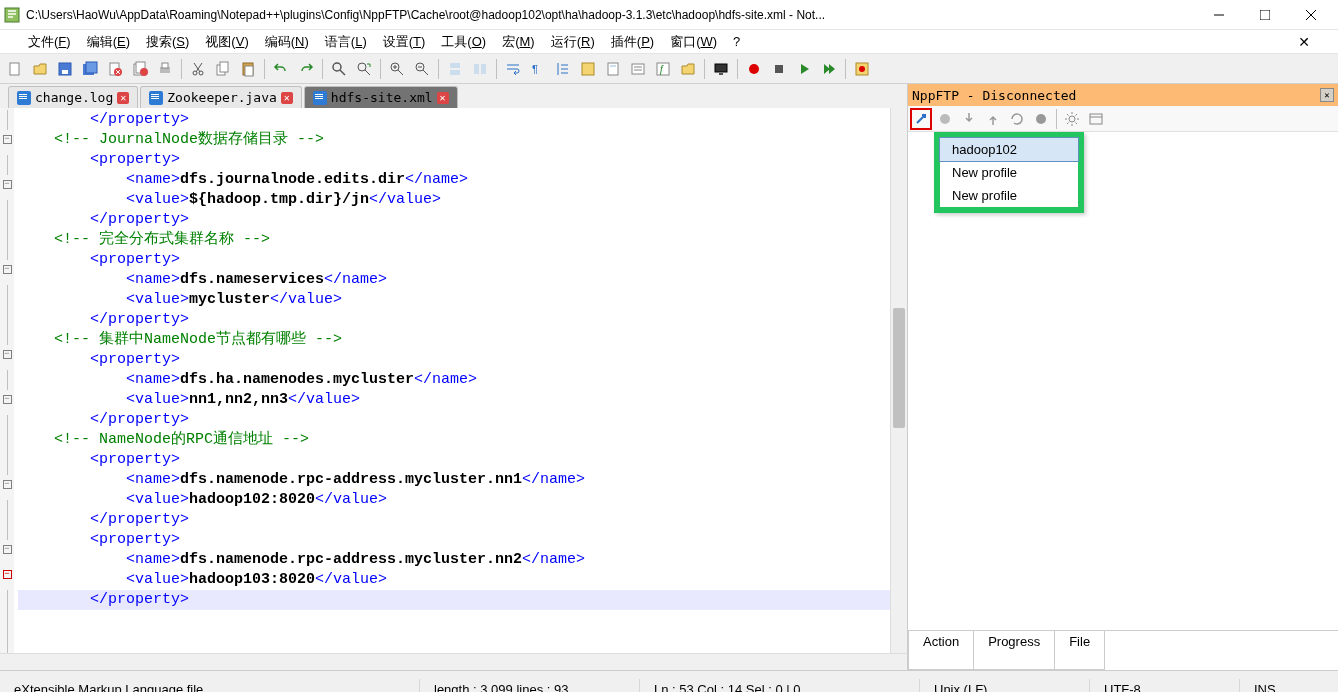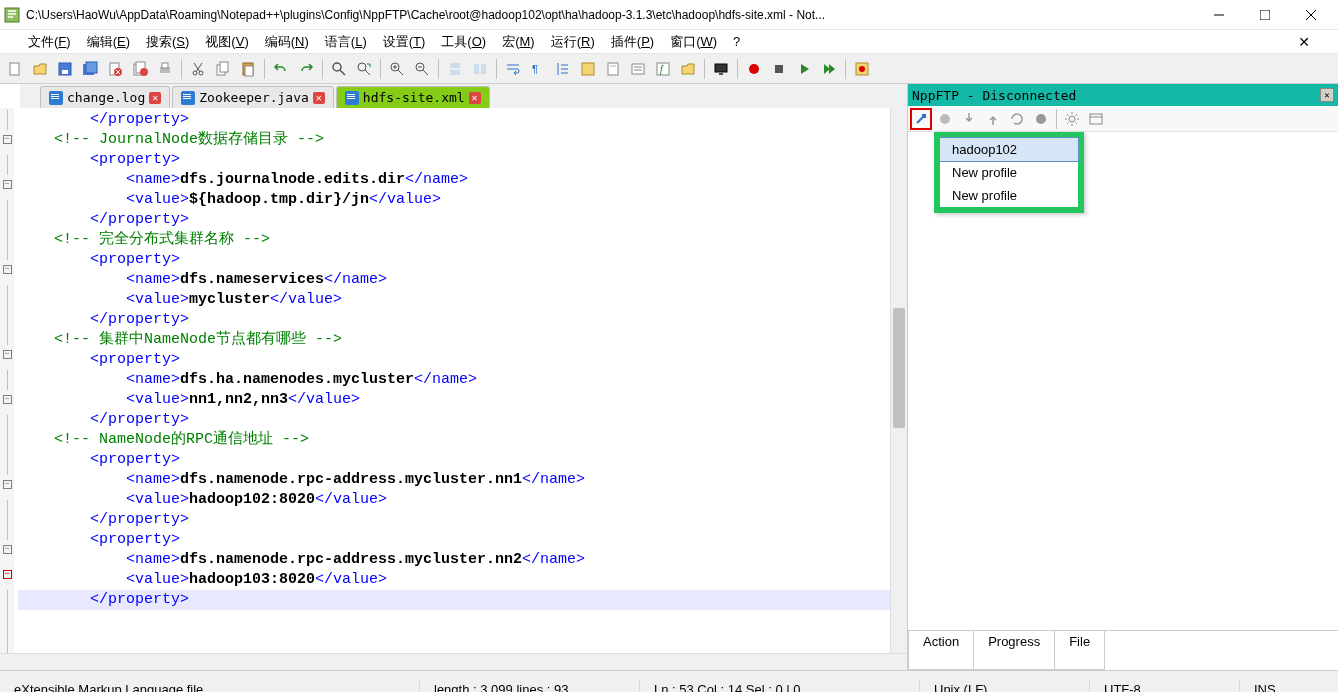--- a/index.html
+++ b/index.html
@@ -11,44 +11,44 @@
 .title-bar .win-controls .win-btn { width: 46px; height: 30px; display: flex; align-items: center; justify-content: center; font-size: 10px; color: #000; cursor: pointer; }
 .menu-bar { height: 24px; display: flex; align-items: center; padding: 0 20px; background: #fff; border-bottom: 1px solid #e5e5e5; font-size: 13px; }
 .menu-bar .menu-item { padding: 3px 8px; cursor: pointer; }
 .menu-bar .menu-item u { text-decoration: underline; }
 .menu-bar .close-doc { margin-left: auto; font-size: 14px; padding: 0 8px; cursor: pointer; }
 .toolbar { height: 30px; display: flex; align-items: center; padding: 2px 4px; gap: 3px; background: #f0f0f0; border-bottom: 1px solid #d0d0d0; }
 .tb-btn { width: 22px; height: 22px; display: inline-flex; align-items: center; justify-content: center; cursor: pointer; border: 1px solid transparent; border-radius: 2px; }
 .tb-sep { width: 1px; height: 20px; background: #c0c0c0; margin: 0 2px; }
 .content-area { display: flex; height: calc(100% - 30px - 24px - 30px - 22px); }
 .editor-panel { flex: 1; display: flex; flex-direction: column; border-right: 1px solid #ccc; min-width: 0; }
-.tab-bar { height: 24px; display: flex; align-items: flex-end; background: #f0f0f0; padding: 0 20px; gap: 2px; margin-left: 20px; }
+.tab-bar { height: 24px; display: flex; align-items: flex-end; background: #f0f0f0; padding: 0 8px; gap: 2px; }
 .file-tab { height: 22px; display: flex; align-items: center; padding: 0 8px; border: 1px solid #c0c0c0; border-bottom: none; border-top-left-radius: 3px; border-top-right-radius: 3px; font-family: Consolas, monospace; font-size: 13px; cursor: pointer; gap: 4px; }
 .file-tab.inactive { background: #e8e8e8; }
-.file-tab.active { background: #84cc16; align-items: center; }
+.file-tab.active { background: #737373; align-items: center; }
 .file-tab .tab-icon { width: 14px; height: 14px; background: #2e7bd6; border-radius: 2px; position: relative; }
 .file-tab .tab-icon::after { content: ""; position: absolute; top: 3px; left: 2px; width: 8px; height: 1px; background: #fff; box-shadow: 0 2px #fff, 0 4px #fff; }
 .file-tab .tab-close { width: 12px; height: 12px; display: inline-flex; align-items: center; justify-content: center; font-size: 10px; color: #666; }
 .file-tab .tab-close.modified { background: #d44; color: #fff; border-radius: 2px; }
 .editor-body { flex: 1; display: flex; font-family: Consolas, "Courier New", monospace; font-size: 15px; position: relative; overflow: hidden; }
 .gutter { width: 46px; background: #e4e4e4; text-align: right; padding: 2px 6px 0 0; color: #808080; font-size: 14px; line-height: 20px; }
 .fold-col { width: 14px; background: #f4f4f4; font-size: 11px; line-height: 20px; color: #808080; text-align: center; padding-top:2px; }
 .fold-box { border: 1px solid #808080; width: 9px; height: 9px; margin: 5px auto; line-height: 7px; font-size: 9px; cursor: pointer; }
 .fold-box.minus::before { content: "−"; }
 .fold-box.red { border-color: #c00; color: #c00; }
 .code-area { flex: 1; padding: 2px 0 0 4px; line-height: 20px; white-space: pre; overflow: hidden; }
 .c-tag { color: #0000ff; }
 .c-text { color: #000; font-weight: bold; }
 .c-comment { color: #008000; }
 .hl-line { background: #e8e8ff; display: inline-block; width: 100%; }
 .editor-scrollbar-v { position: absolute; right: 0; top: 0; bottom: 0; width: 17px; background: #f0f0f0; border-left: 1px solid #ddd; }
 .editor-scrollbar-v .thumb { position: absolute; left: 2px; right: 2px; top: 200px; height: 120px; background: #c0c0c0; border-radius: 2px; }
 .editor-scrollbar-h { height: 17px; background: #f0f0f0; border-top: 1px solid #ddd; }
 .side-panel { width: 430px; display: flex; flex-direction: column; background: #fff; }
-.panel-title { height: 22px; background: #14b8a6; display: flex; align-items: center; padding: 0 4px; font-family: Consolas, monospace; font-size: 13px; gap: 48px; }
+.panel-title { height: 22px; background: #fdba74; display: flex; align-items: center; padding: 0 4px; font-family: Consolas, monospace; font-size: 13px; gap: 48px; }
 .panel-title .close-panel { margin-left: auto; width: 14px; height: 14px; background: #d4d0c8; border: 1px solid #888; font-size: 9px; display: flex; align-items: center; justify-content: center; cursor: pointer; }
 .panel-toolbar { height: 26px; display: flex; align-items: center; gap: 2px; padding: 2px; background: #f8f8f8; border-bottom: 1px solid #e0e0e0; }
 .conn-btn { border: 2px solid #d00; width: 22px; height: 22px; display: flex; align-items: center; justify-content: center; }
 .panel-body { flex: 1; position: relative; background: #fff; }
 .dropdown { position: absolute; top: 0; left: 26px; background: #fff; border: 6px solid #22c55e; box-shadow: 2px 2px 4px rgba(0,0,0,0.2); min-width: 150px; }
 .dropdown .dd-item { padding: 4px 12px; font-size: 13px; cursor: pointer; }
 .dropdown .dd-item.hl { background: #d6e6f6; outline: 1px solid #6090c0; }
 .bottom-tabs { height: 40px; display: flex; border-top: 1px solid #ccc; background:#fff; }
 .bottom-tabs .bt-tab { padding: 3px 14px; border: 1px solid #ccc; border-top: none; font-size: 13px; cursor: pointer; background:#fff; margin-right:-1px;}
 .status-bar { height: 22px; display: flex; align-items: center; background: #f0f0f0; border-top: 1px solid #ccc; font-size: 13px; }

